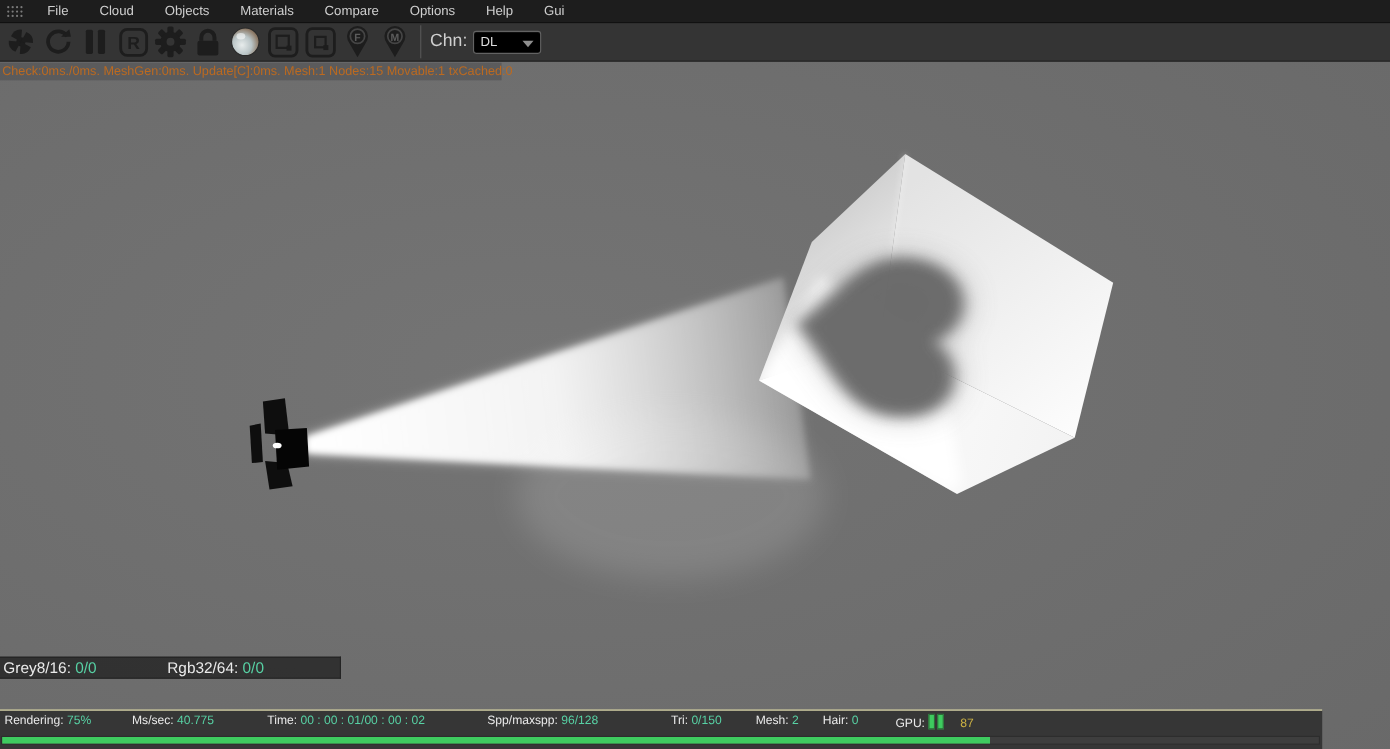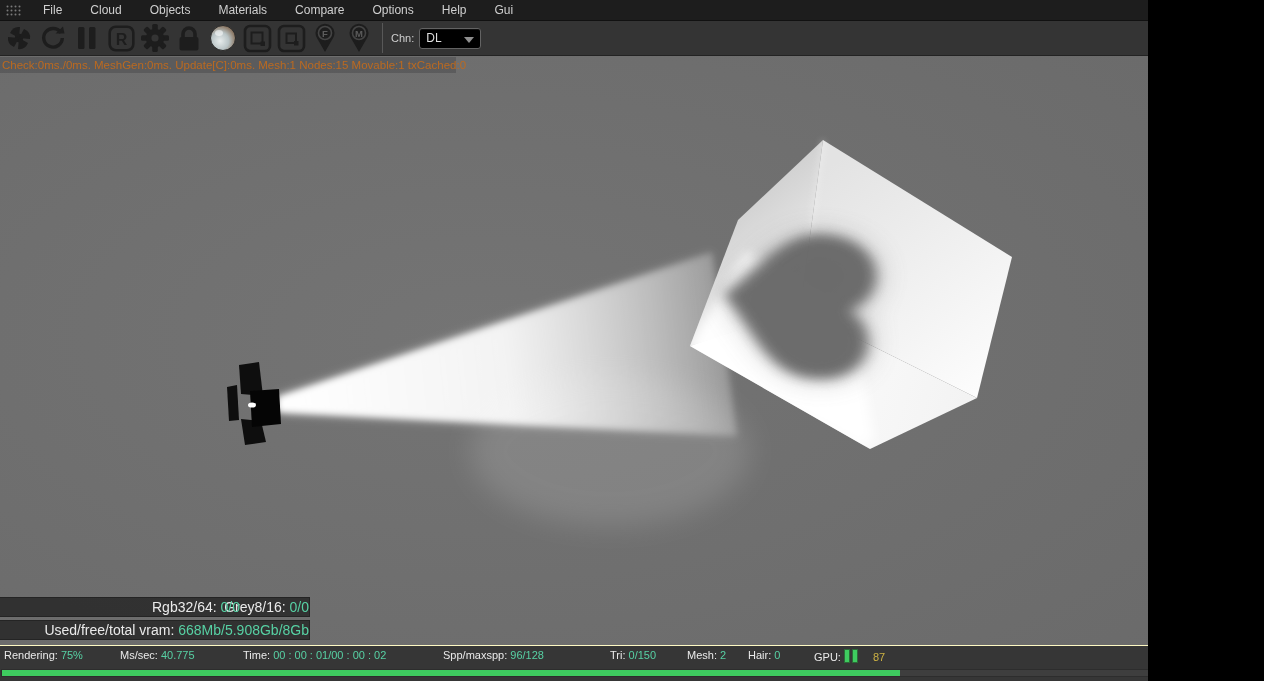--- a/index.html
+++ b/index.html
@@ -1,34 +1,33 @@
 <!DOCTYPE html>
 <html style="--teal: #57d1a4; --orange: #bc6a20; --green: #3ecb5f; --yellow: #cdb243;"><head>
 <meta charset="utf-8">
 <style>
   html,body{margin:0;padding:0;background:#000;}
   *{box-sizing:border-box;}
-  .app{position:relative;width:1148px;height:681px;overflow:hidden;
+  .app{position:relative;width:1264px;height:681px;overflow:hidden;
        font-family:"Liberation Sans","DejaVu Sans",sans-serif;
-       text-align:right;
        -webkit-font-smoothing:antialiased;}
   
   .menubar{position:absolute;left:0;top:0;width:1264px;height:21px;
            background:#1d1d1d;display:flex;align-items:center;gap:0;
            color:#cfcfcf;font-size:12px;border-bottom:1px solid #111;}
   .grip{width:15px;height:11px;margin:0 8px 0 6px;display:inline-block;}
   .menu-item{padding:0 14px;line-height:21px;cursor:default;}
   
   .toolbar{position:absolute;left:0;top:21px;width:1264px;height:35px;
            background:#343434;border-bottom:1px solid #232323;
            display:flex;align-items:center;padding-left:4px;}
   .tb-icon{width:30px;height:30px;margin-right:4px;display:flex;
            align-items:center;justify-content:center;}
   .tb-sep{width:1px;height:30px;background:#585858;margin:0 6px 0 4px;}
-  .chn-label{color:#cfcfcf;font-size:11px;margin:0 5px 0 2px;}
+  .chn-label{color:#cfcfcf;font-size:16px;margin:0 5px 0 2px;}
   .chn-dd{width:62px;height:21px;background:#000000;border:1px solid #636363;
           border-radius:3px;color:#dedede;font-size:12px;display:flex;
           align-items:center;padding:0 6px;position:relative;box-shadow:inset 0 1px 0 rgba(255,255,255,.06);}
   .chn-arrow{position:absolute;right:6px;top:8px;width:0;height:0;
              border-left:5px solid transparent;border-right:5px solid transparent;
              border-top:6px solid #8f8f8f;}
   
   .viewport{position:absolute;left:0;top:56px;width:1264px;height:625px;}
   .scene{position:absolute;left:0;top:0;}
   .check-line{position:absolute;left:0;top:1px;width:456px;height:16px;
@@ -260,23 +259,20 @@
         </g>
       </g>
     </svg>
 
     <div class="check-line">Check:0ms./0ms. MeshGen:0ms. Update[C]:0ms. Mesh:1 Nodes:15 Movable:1 txCached:0</div>
 
     <div class="mem-box mem-b2">
       <span>Grey8/16: </span><span class="val">0/0</span>
       <span class="rgb-group"><span>Rgb32/64: </span><span class="val">0/0</span></span>
     </div>
-    <div class="mem-box mem-b3">
-      <span>Used/free/total vram: </span><span class="val">668Mb/5.908Gb/8Gb</span>
-    </div>
 
     <div class="statusbar">
       <span class="sb-item" style="left:4px"><span>Rendering: </span><span class="val">75%</span></span>
       <span class="sb-item" style="left:120px"><span>Ms/sec: </span><span class="val">40.775</span></span>
       <span class="sb-item" style="left:243px"><span>Time: </span><span class="val">00 : 00 : 01/00 : 00 : 02</span></span>
       <span class="sb-item" style="left:443px"><span>Spp/maxspp: </span><span class="val">96/128</span></span>
       <span class="sb-item" style="left:610px"><span>Tri: </span><span class="val">0/150</span></span>
       <span class="sb-item" style="left:687px"><span>Mesh: </span><span class="val">2</span></span>
       <span class="sb-item" style="left:748px"><span>Hair: </span><span class="val">0</span></span>
       <span class="sb-item" style="left:814px">

